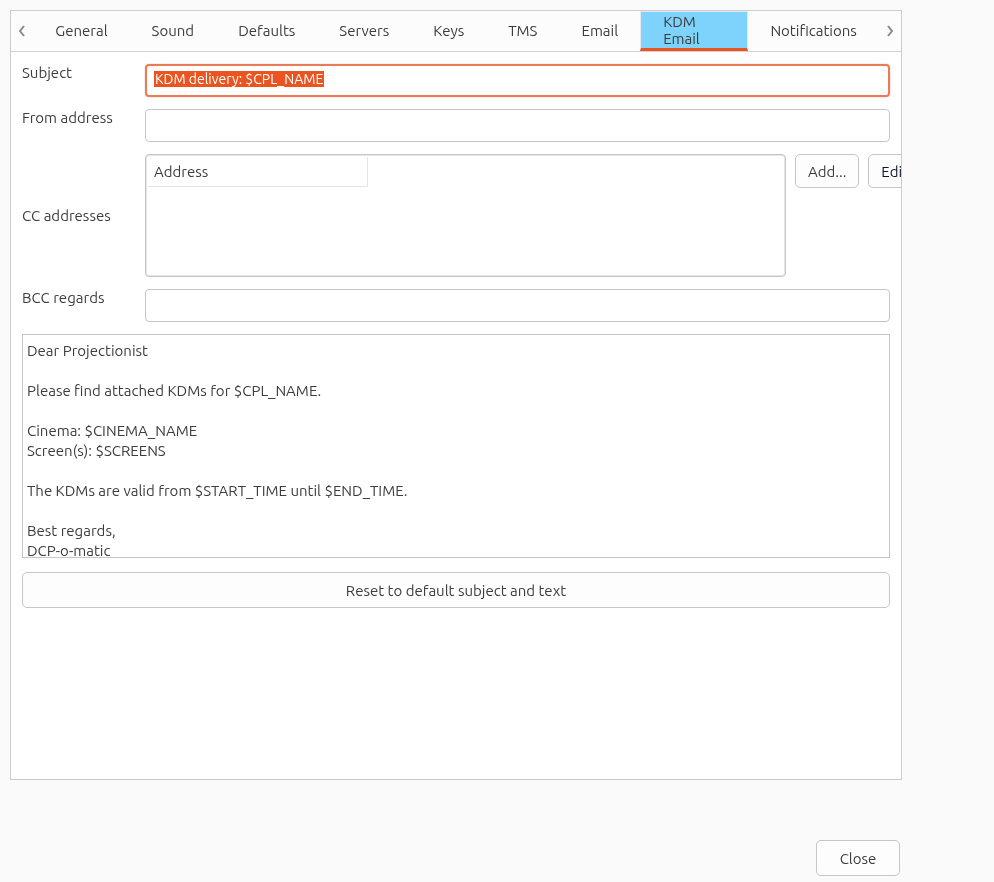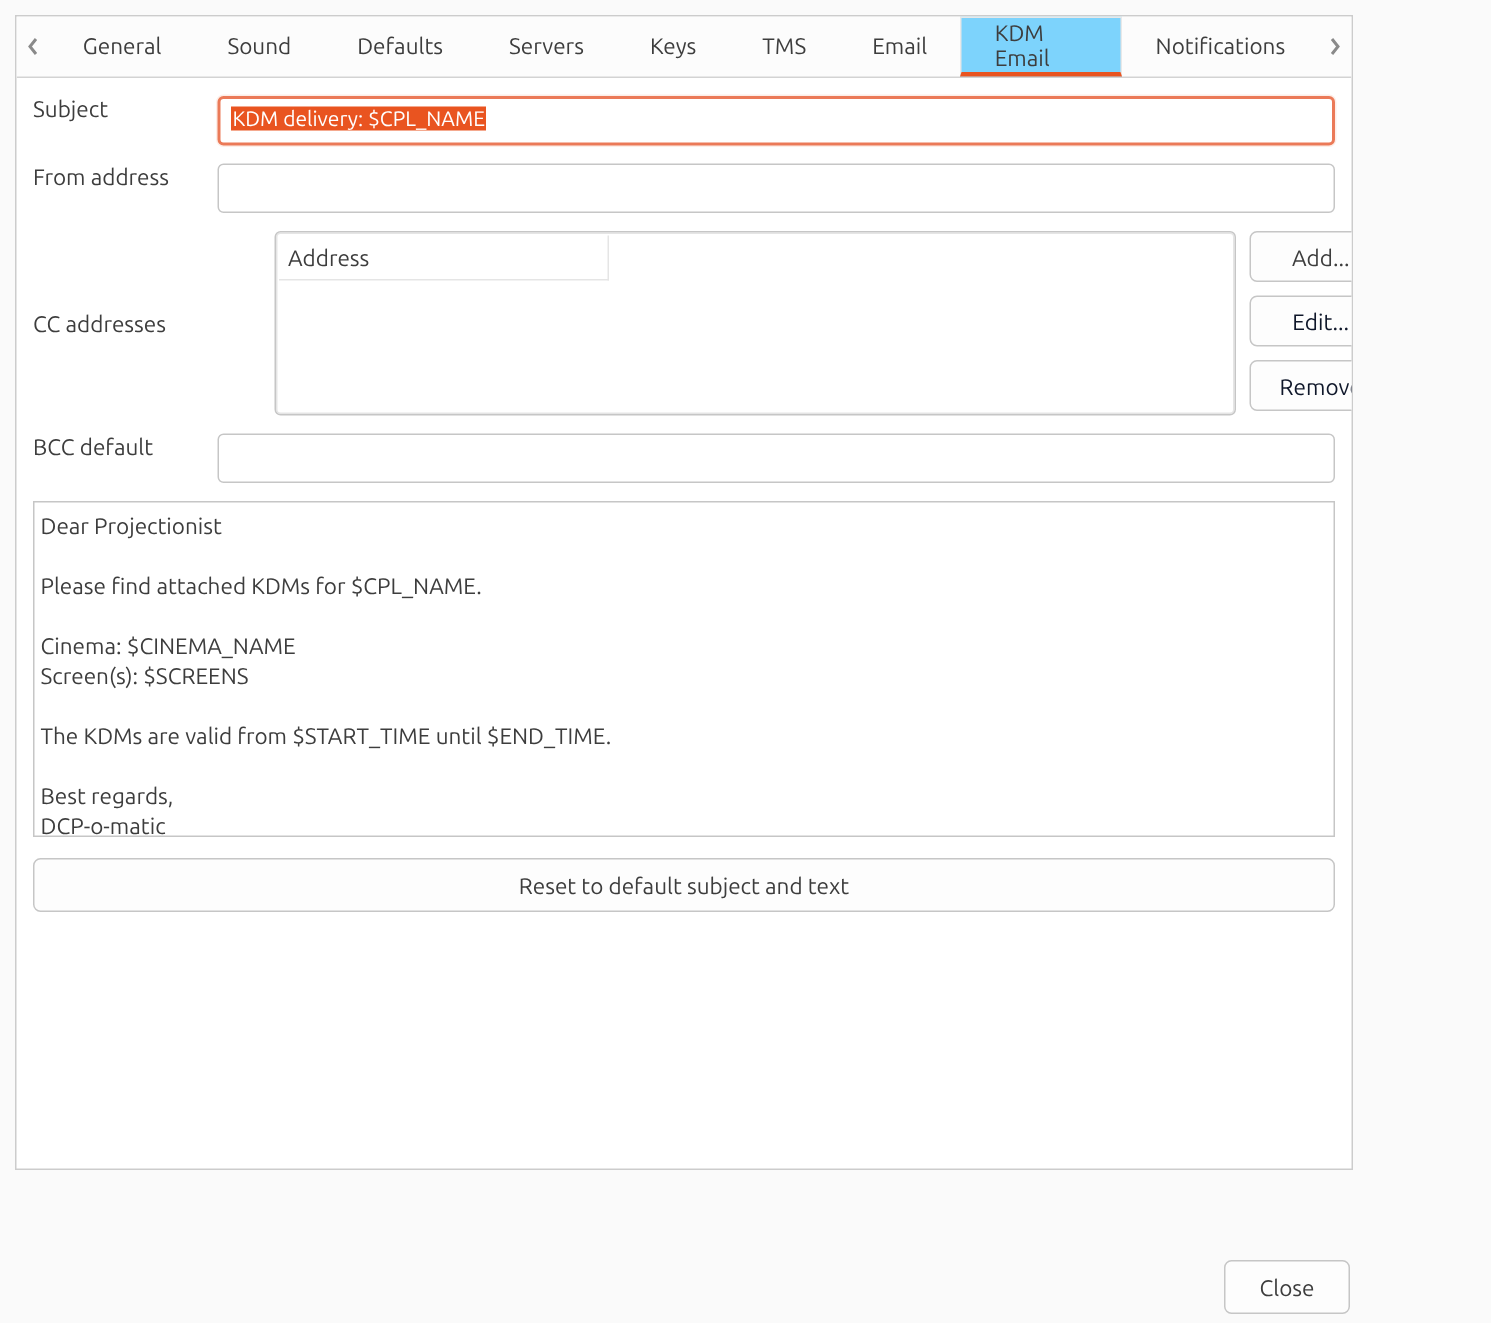--- a/index.html
+++ b/index.html
@@ -89,21 +89,21 @@
     .text-input.focused {
       border: 2px solid #eb7a58;
       box-shadow: 0 0 0 1px rgba(233,84,32,0.1);
       padding: 5px 7px;
     }
     .text-input.focused .sel {
       background: #e95420;
       color: #ffffff;
       padding: 0 1px;
     }
-    .cc-cluster { display: flex; width: 100%; gap: 9px; margin-left: 38px; }
+    .cc-cluster { display: flex; width: 100%; gap: 9px; }
     .cc-listbox {
       flex: 1;
       border: 1px solid #c6c6c6;
       border-radius: 4px;
       background: #ffffff;
       padding: 2px;
       height: 123px;
       box-shadow: inset 0 0 0 1px #e5e5e5;
     }
     .cc-header {
@@ -113,21 +113,21 @@
     .cc-header-cell {
       flex: 0 0 220px;
       padding: 6px 8px 6px 6px;
       font-size: 15px;
       border-right: 1px solid #e5e5e5;
       border-bottom: 1px solid #e5e5e5;
     }
     .cc-buttons {
       width: 95px;
       display: flex;
-      flex-direction: column;
+      flex-direction: row;
       gap: 9px;
     }
     .btn {
       border: 1px solid #c6c6c6;
       border-radius: 5px;
       background: #fdfdfd;
       padding: 7px 12px;
       font-family: inherit;
       font-size: 15px;
       color: #3d3d3d;
@@ -253,21 +253,21 @@
             <div class="cc-buttons">
               <button class="btn">Add...</button>
               <button class="btn disabled" disabled="">Edit...</button>
               <button class="btn disabled" disabled="">Remove</button>
             </div>
           </div>
         </div>
       </div>
 
       <div class="form-row">
-        <div class="label-col">BCC default</div>
+        <div class="label-col">BCC regards</div>
         <div class="field-col">
           <input class="text-input" type="text" value="" style="">
         </div>
       </div>
 
       <div class="email-body">Dear Projectionist
 
 Please find attached KDMs for $CPL_NAME.
 
 Cinema: $CINEMA_NAME

